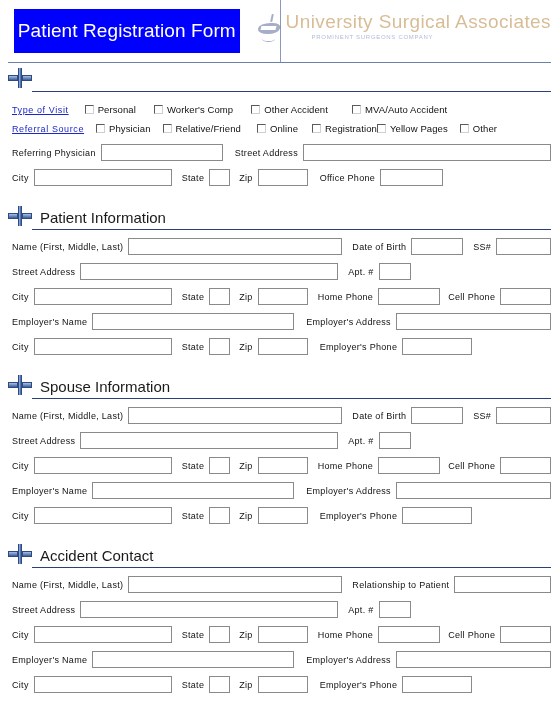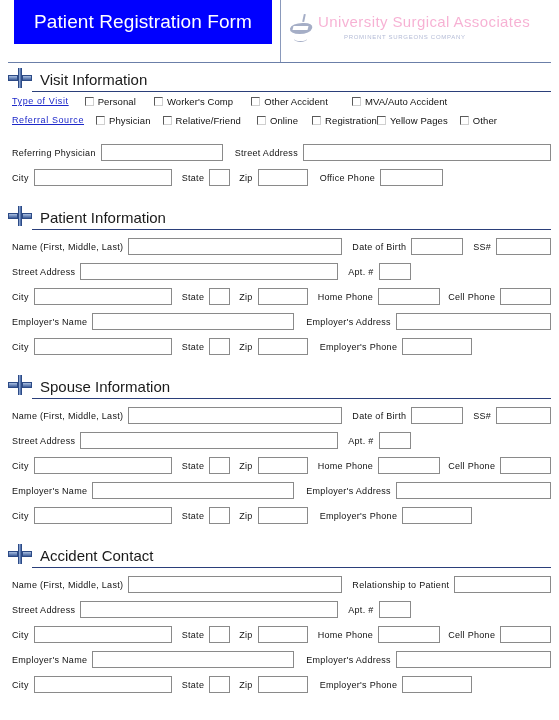--- a/index.html
+++ b/index.html
@@ -19,20 +19,21 @@
   
   .header {
     position: relative;
     height: 62px;
     border-bottom: 1px solid #6b7fa8;
     margin: 0 8px 0 8px;
     display: flex;
     align-items: flex-start;
   }
   .title-box {
+    margin-top: 9px;
     margin-left: 6px;
     background: #0000ff;
     color: #ffffff;
     width: 258px;
     height: 44px;
     display: flex;
     align-items: center;
     justify-content: center;
     font-size: 19px;
     letter-spacing: 0.1px;
@@ -85,22 +86,22 @@
   }
   .logo-mark .arcbot {
     position: absolute;
     left: 4px; top: 22px;
     width: 13px; height: 5px;
     border-bottom: 1.4px solid #2b3f7a;
     border-radius: 0 0 60% 60%;
   }
   .logo-txt { display: flex; flex-direction: column; }
   .logo-name {
-    font-size: 15px;
-    color: #ec4899;
+    font-size: 19px;
+    color: #a16207;
     letter-spacing: 0.4px;
     line-height: 16px;
     white-space: nowrap;
   }
   .logo-tag {
     font-size: 6px;
     color: #46589a;
     letter-spacing: 0.7px;
     margin-top: 4px;
     margin-left: 26px;
@@ -202,21 +203,21 @@
   .w-empaddr { width: 176px; }
   .w-empph   { width: 70px; }
   .w-refphys { width: 122px; }
   .w-refaddr { width: 258px; }
   .w-offph   { width: 63px; }
   .w-rel     { width: 110px; }
 
   
   .cbrow {
     display: flex;
-    align-items: flex-start;
+    align-items: flex-end;
     height: 19px;
     white-space: nowrap;
   }
   .cbgroup-lbl {
     font-size: 9px;
     color: #1c27c9;
     text-decoration: underline;
     letter-spacing: 0.6px;
     padding-left: 4px;
     flex: 0 0 auto;
@@ -265,21 +266,20 @@
   </div>
 </div>
 
 <div class="section">
   <div class="sec-head">
     <div class="sec-icon">
       <div class="hbarL"></div>
         <div class="hbarR"></div>
         <div class="vbar"></div>
     </div>
-    <div class="sec-title">Visit Information</div>
   </div>
   <div class="sec-rule"></div>
 
   <div class="cbrow">
     <div class="cbgroup-lbl">Type  of Visit</div>
     <div class="cbitem" style="margin-left:16px">
       <span class="cbox"></span>
       <span class="cblbl">Personal</span>
     </div>
     <div class="cbitem" style="margin-left:18px">

